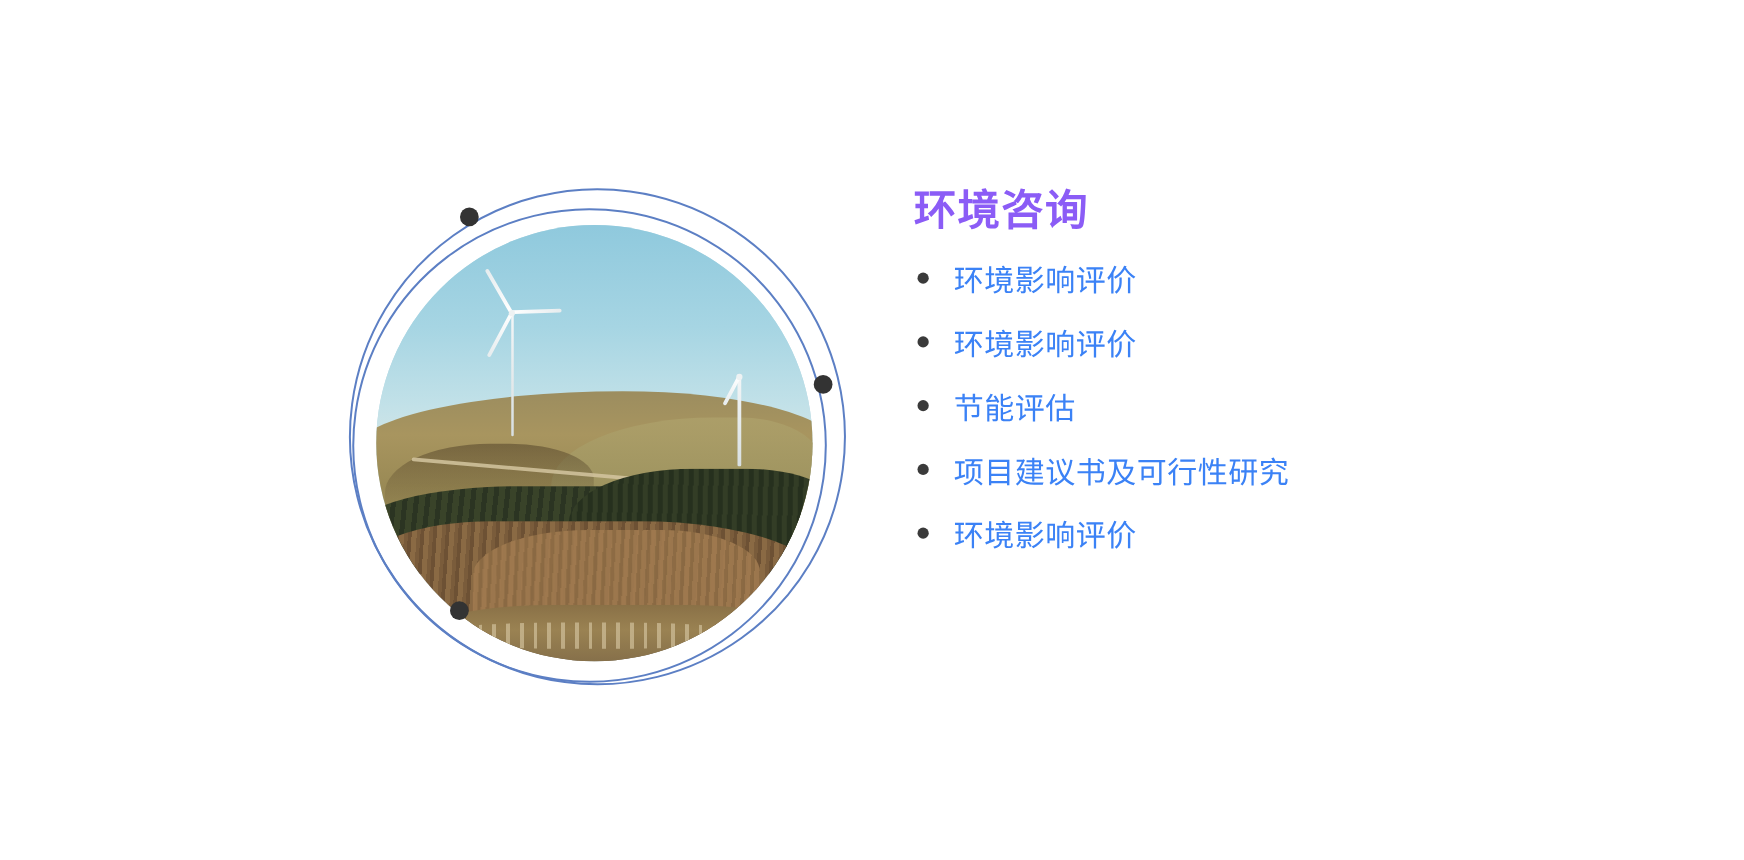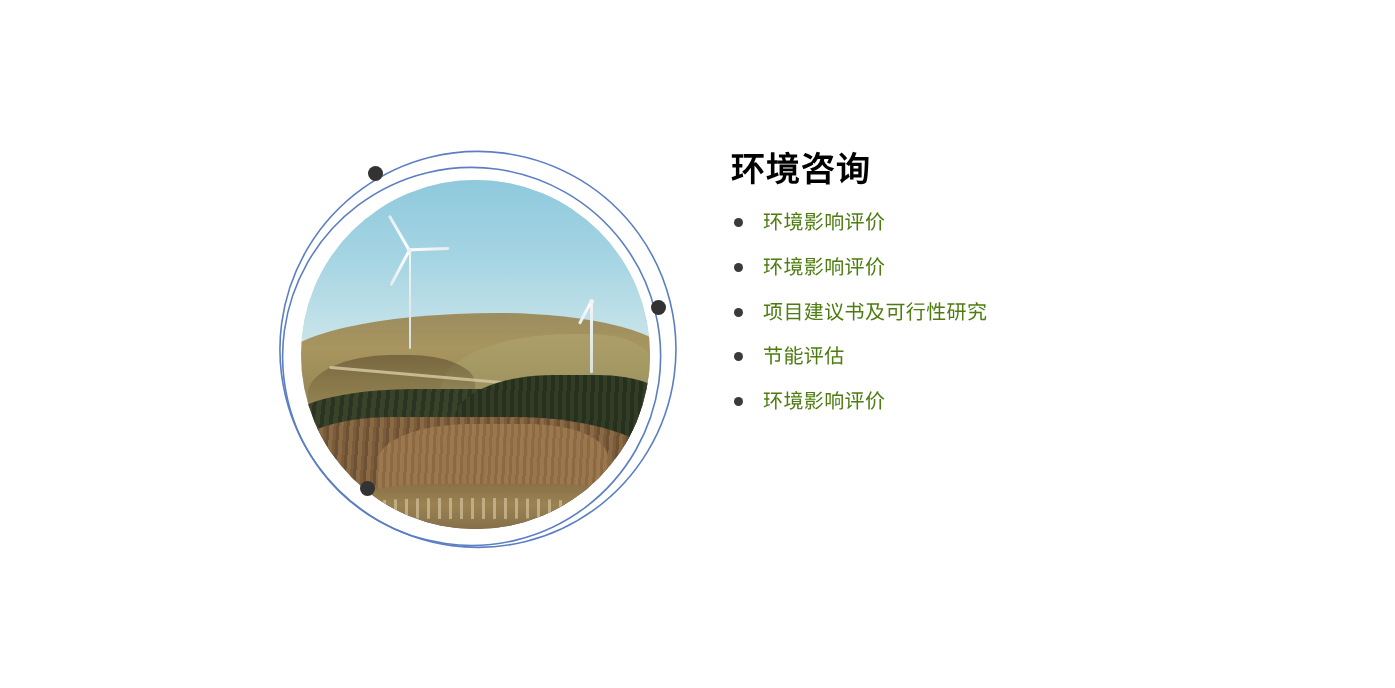--- a/index.html
+++ b/index.html
@@ -230,37 +230,37 @@
     left: 731px;
     top: 150px;
     width: 420px;
   }
 
   .title {
     margin: 0 0 18px 0;
     font-size: 34px;
     font-weight: bold;
     line-height: 1.16;
-    color: #000000;
+    color: #8b5cf6;
     letter-spacing: 1px;
   }
 
   .service-list {
     list-style: none;
     margin: 0;
     padding: 0;
   }
 
   .service-item {
     position: relative;
     padding-left: 32px;
     margin-bottom: 13px;
-    font-size: 20px;
+    font-size: 24px;
     line-height: 1.58;
-    color: #4d7c0f;
+    color: #3b82f6;
     letter-spacing: .4px;
   }
 
   .service-item .bullet {
     position: absolute;
     left: 3px;
     top: 11px;
     width: 9px;
     height: 9px;
     border-radius: 50%;
@@ -322,25 +322,25 @@
       <li class="service-item">
         <span class="bullet"></span>
         <span>环境影响评价</span>
       </li>
       <li class="service-item">
         <span class="bullet"></span>
         <span>环境影响评价</span>
       </li>
       <li class="service-item">
         <span class="bullet"></span>
+        <span>节能评估</span>
+      </li>
+      <li class="service-item">
+        <span class="bullet"></span>
         <span>项目建议书及可行性研究</span>
-      </li>
-      <li class="service-item">
-        <span class="bullet"></span>
-        <span>节能评估</span>
       </li>
       <li class="service-item">
         <span class="bullet"></span>
         <span>环境影响评价</span>
       </li>
     </ul>
   </div>
 
 </div>
 

